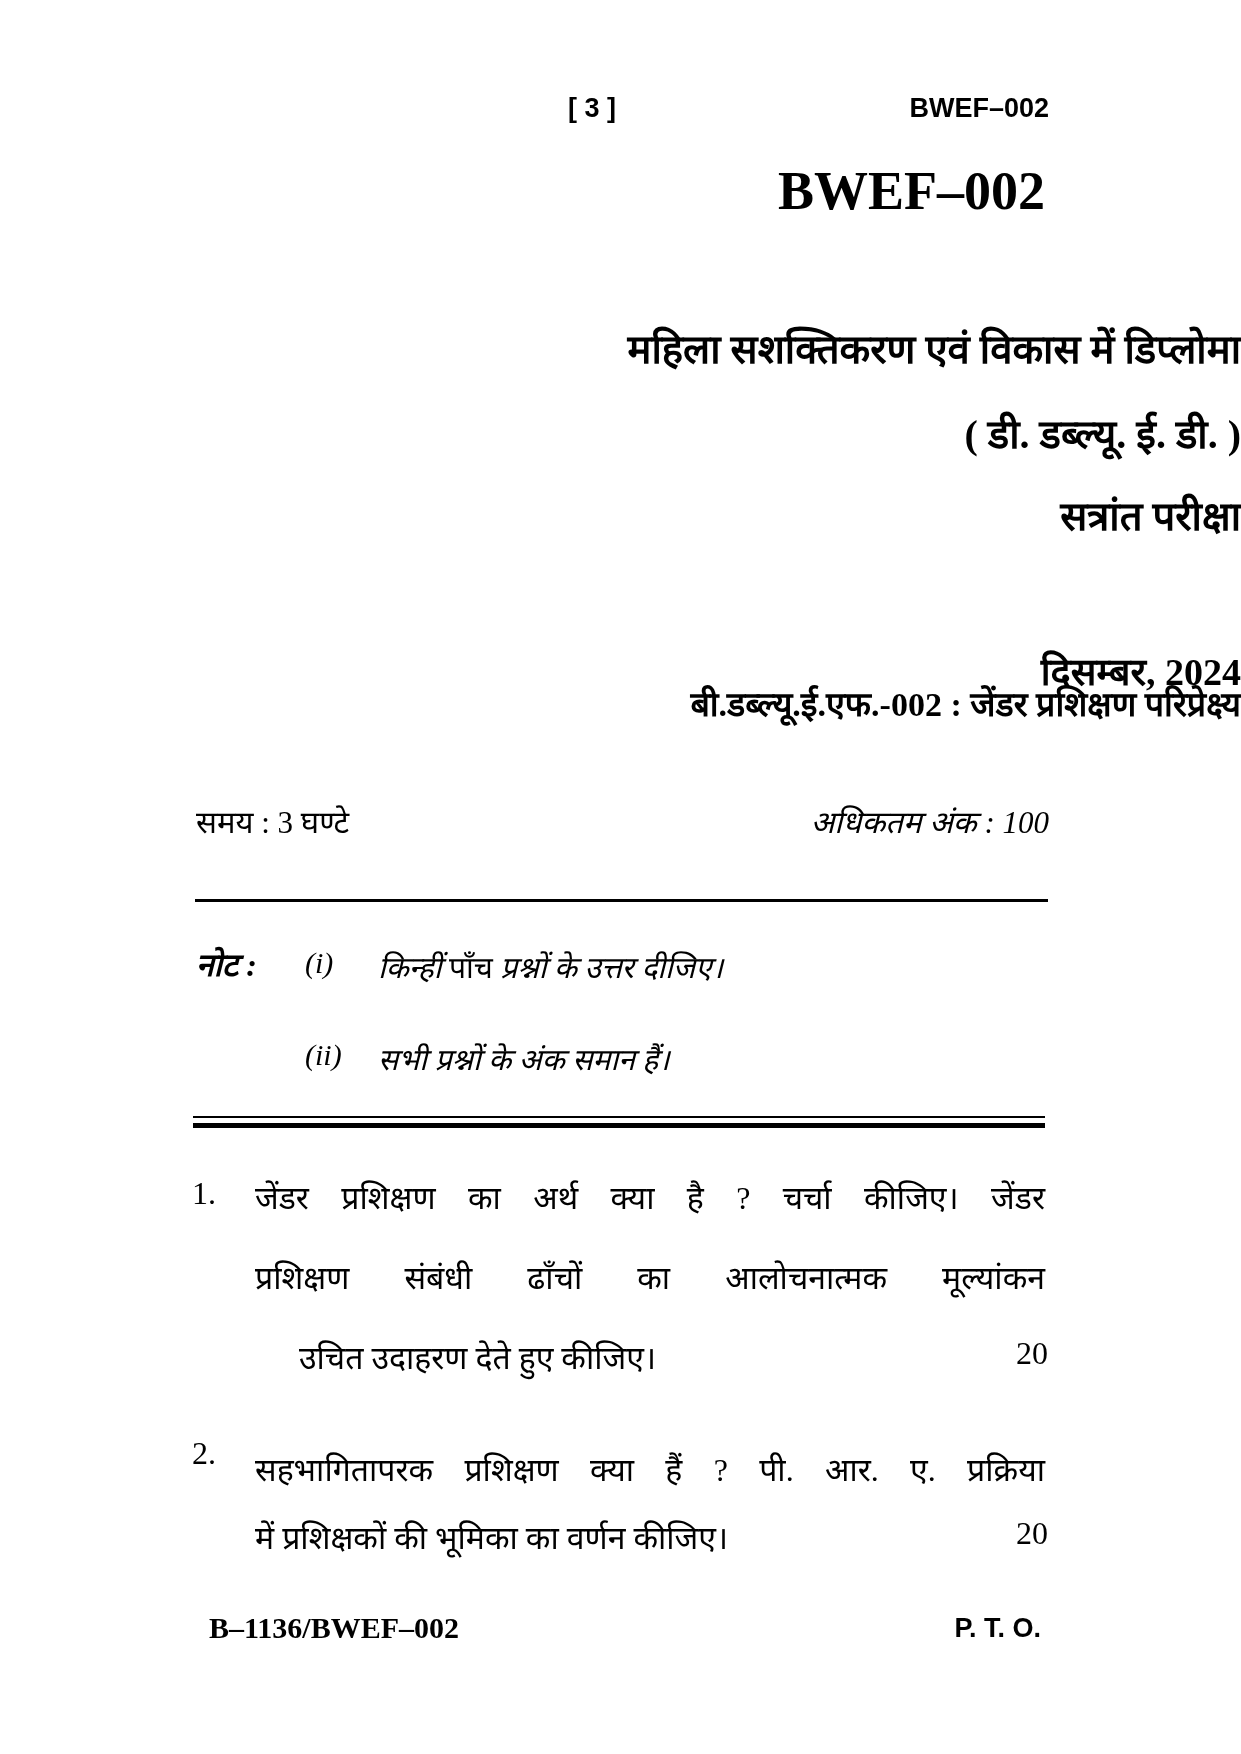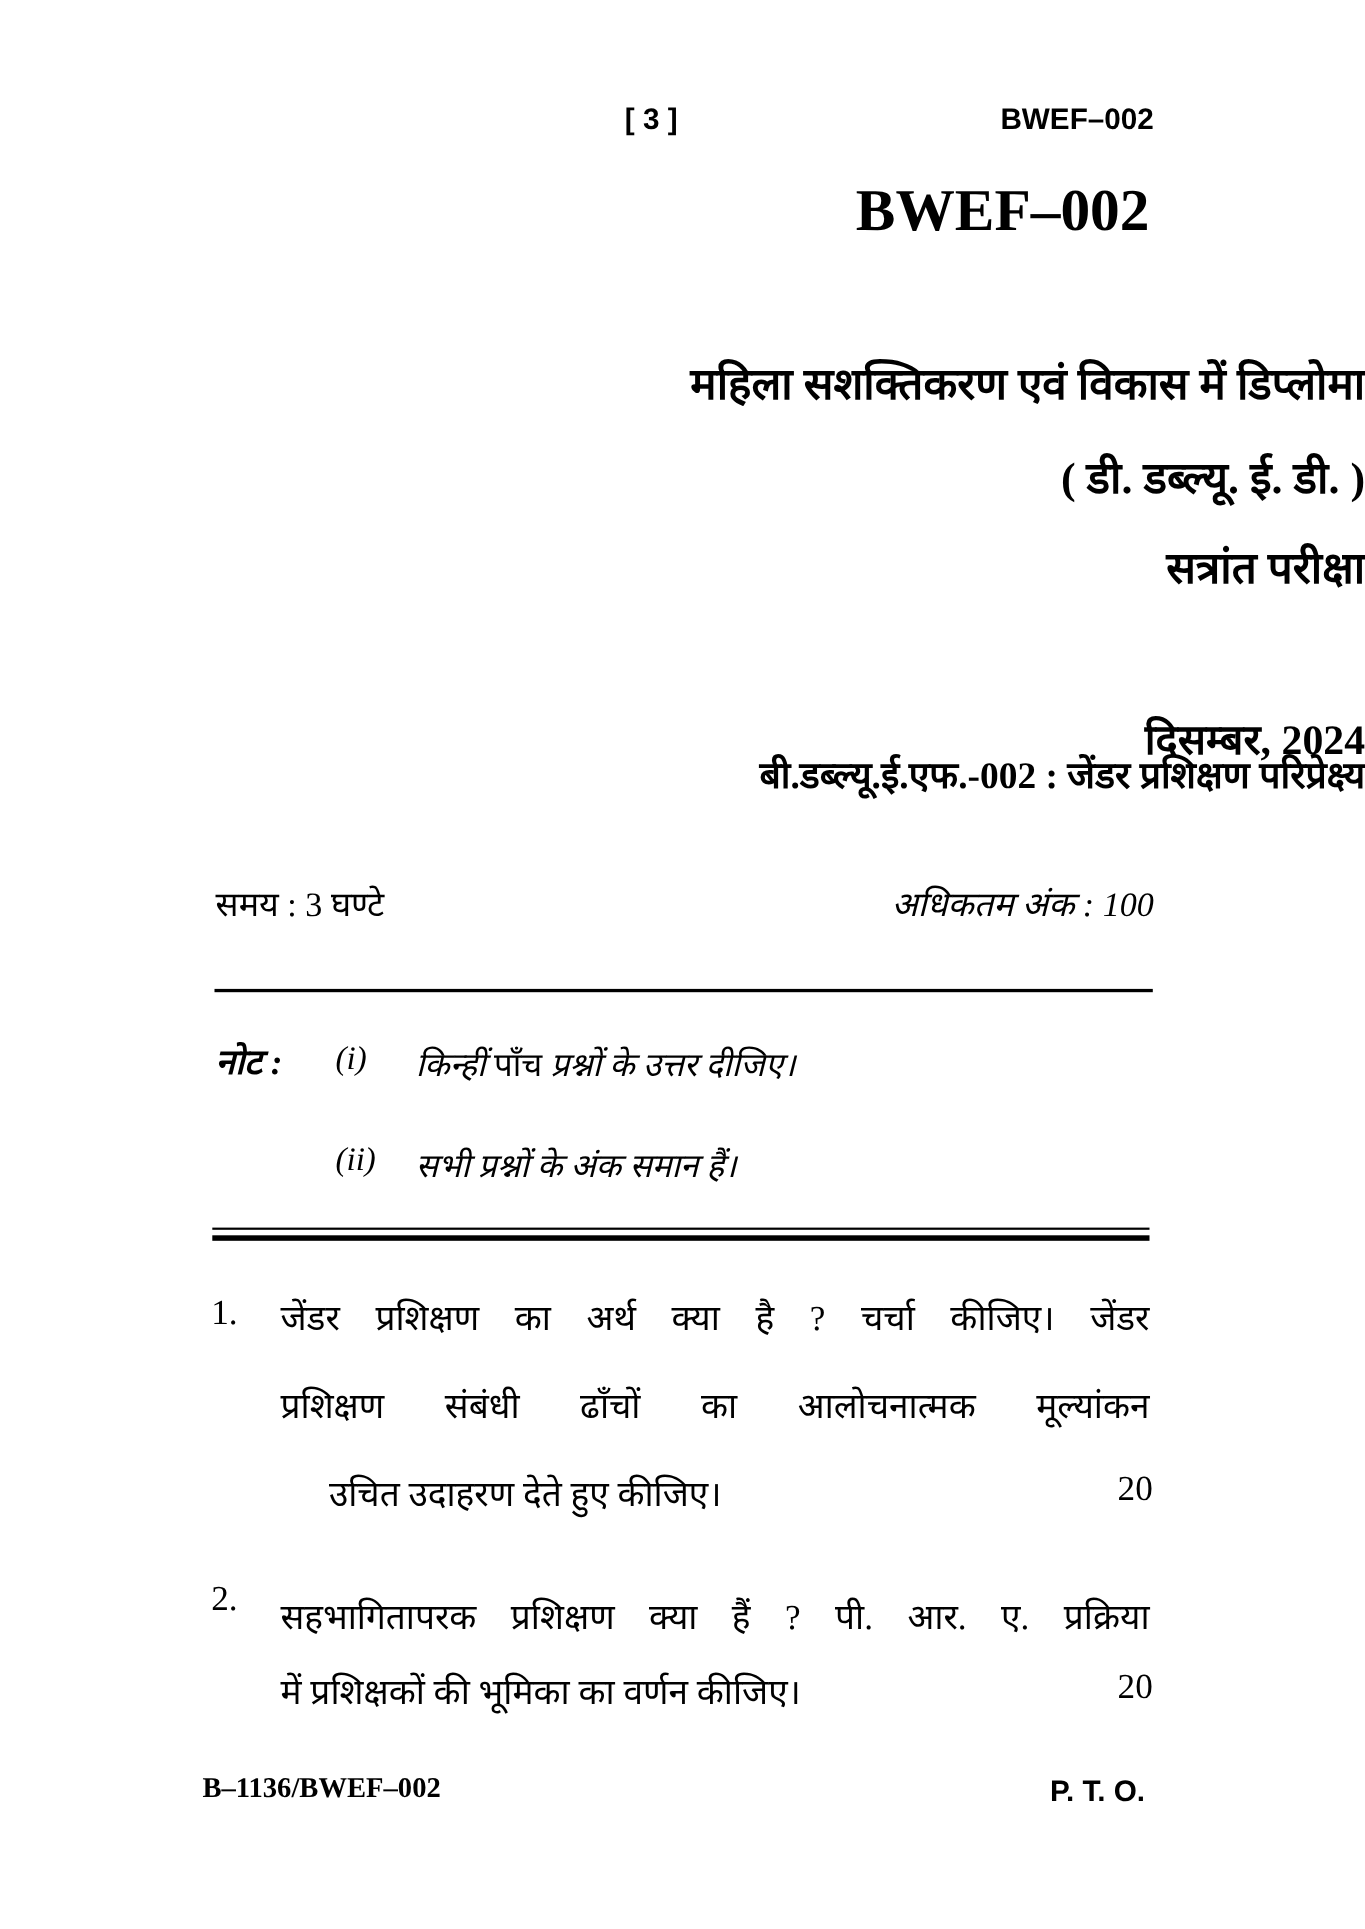--- a/index.html
+++ b/index.html
@@ -43,21 +43,21 @@
   #q1-l1 { left: 255px; top: 1175px; width: 790px; text-align: justify; text-align-last: justify; }
   #q1-l2 { left: 255px; top: 1255px; width: 790px; text-align: justify; text-align-last: justify; }
   #q1-l3 { left: 255px; top: 1335px; margin-left: 44px; }
   #q1-marks { top: 1335px; }
 
   #q2-num { left: 192px; top: 1435px; }
   #q2-l1 { left: 255px; top: 1435px; width: 790px; text-align: justify; text-align-last: justify; margin-top: 12px; }
   #q2-l2 { left: 255px; top: 1515px; }
   #q2-marks { top: 1515px; }
 
-  #footer-code { left: 184px; top: 1611px; font-size: 26px; }
+  #footer-code { left: 209px; top: 1611px; font-size: 30px; }
   #footer-pto { right: 200px; top: 1613px; font-size: 27px; }
 </style>
 </head>
 <body>
 
 <div>
   <div id="page-num" class="abs sans-b">[ 3 ]</div>
   <div id="header-code" class="abs sans-b">BWEF–002</div>
   <div id="course-code" class="abs serif-b">BWEF–002</div>
 </div>

